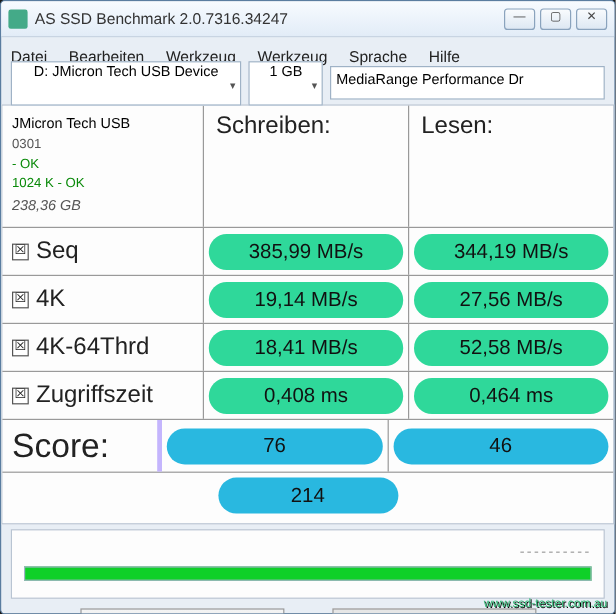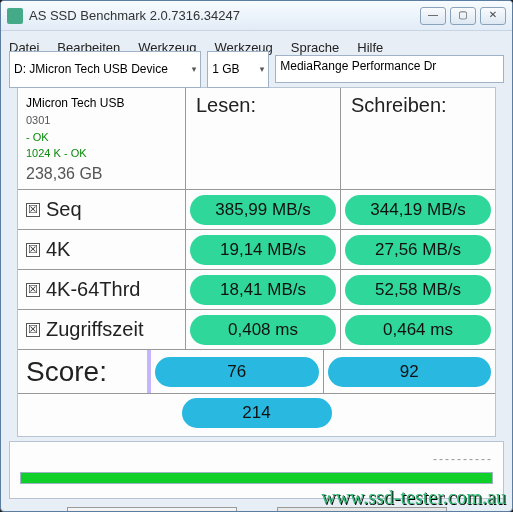--- a/index.html
+++ b/index.html
@@ -6,31 +6,31 @@
   body { font-family: "Segoe UI", Tahoma, sans-serif; font-size: 13px; background: #1a1a1a; width: 513px; height: 512px; overflow: hidden; position: relative; }
   .window { width: 513px; height: 512px; background: #e8eef5; border: 1px solid #5a7da0; border-radius: 4px; overflow: hidden; position: relative; }
   .titlebar { height: 30px; background: linear-gradient(#f7fbff,#e2ecf7); display: flex; align-items: center; padding: 0 6px; border-bottom: 1px solid #c8d4e2; }
   .titlebar .icon { width: 16px; height: 16px; background: #4a8; border-radius: 2px; margin-right: 6px; display: inline-block; }
   .titlebar .title { flex: 1; color: #333; font-size: 13px; }
   .winbtns { display: flex; gap: 4px; }
   .winbtn { width: 26px; height: 18px; border: 1px solid #8aa3bd; border-radius: 3px; background: linear-gradient(#f9fbfd,#dde8f3); font-size: 10px; line-height: 14px; text-align: center; color: #444; cursor: pointer; }
   .menubar { height: 24px; display: flex; align-items: flex-end; padding: 0 8px; gap: 18px; font-size: 13px; color: #222; }
   .menubar span { cursor: default; }
   .toolbar { height: 28px; display: flex; align-items: center; padding: 0 8px; gap: 6px; }
-  .combo { height: 37px; background: #fff; border: 1px solid #9fb2c6; display: flex; align-items: center; padding: 0 4px; font-size: 12px; position: relative; }
+  .combo { height: 37px; background: #fff; border: 1px solid #9fb2c6; display: flex; align-items: center; padding: 0 4px; font-size: 12px; position: relative; flex-direction: column; }
   .combo.device { flex: 1; }
   .combo.size { width: 62px; }
   .chev { margin-left: auto; font-size: 9px; color: #555; }
   .descbox { flex: 1.2; height: 28px; background: #fff; border: 1px solid #9fb2c6; padding: 0 4px; font-size: 12px; line-height: 20px; overflow: hidden; white-space: nowrap; }
-  .panel { margin: 4px 16px; border: 1px solid #b8c4d2; background: #fdfdfd; }
+  .panel { margin: 4px 0; border: 1px solid #b8c4d2; background: #fdfdfd; }
   .inforow { display: flex; height: 102px; border-bottom: 1px solid #999; }
   .devinfo { width: 168px; padding: 6px 8px; font-size: 12px; line-height: 1.5; border-right: 1px solid #999; }
   .devinfo .sub { color: #555; font-size: 11px; }
   .devinfo .ok { color: #0a8a0a; font-size: 11px; }
-  .devinfo .sz { color: #555; font-size: 16px; }
+  .devinfo .sz { color: #555; font-size: 12px; font-style: italic; }
   .colhead { flex: 1; display: flex; align-items: flex-start; padding: 6px 10px; font-size: 20px; color: #222; border-right: 1px solid #999; }
   .colhead:last-child { border-right: none; }
   .row { display: flex; height: 40px; border-bottom: 1px solid #999; }
   .rowlabel { width: 168px; display: flex; align-items: center; padding: 0 8px; gap: 6px; font-size: 20px; color: #222; border-right: 1px solid #999; }
   .chk { width: 14px; height: 14px; border: 1px solid #555; display: inline-flex; align-items: center; justify-content: center; font-size: 11px; background: #fff; line-height: 1; }
   .cell { flex: 1; display: flex; align-items: center; justify-content: center; border-right: 1px solid #999; padding: 4px; }
   .cell:last-child { border-right: none; }
   .pill { width: 100%; height: 30px; border-radius: 15px; display: flex; align-items: center; justify-content: center; font-size: 17px; color: #111; }
   .green { background: #2fd89a; }
   .blue { background: #29b8e0; }
@@ -38,21 +38,21 @@
   .scorelabel { width: 133px; display: flex; align-items: center; padding: 0 8px; font-size: 28px; color: #222; border-right: 4px solid #c4b5fd; }
   .score3 { display: flex; justify-content: center; padding: 4px 0 8px; }
   .score3 .pill { width: 150px; height: 30px; }
   .footer { margin: 0 8px; }
   .progressblock { border: 1px solid #b8c4d2; background: #fdfdfd; padding: 10px 10px 14px; }
   .dots { color: #999; letter-spacing: 2px; font-size: 12px; text-align: right; margin-bottom: 6px; }
   .pbar { height: 12px; background: #0fd028; border: 1px solid #9fb2c6; }
   .btnrow { display: flex; justify-content: center; gap: 40px; padding: 8px 0 0; }
   .btn { width: 170px; height: 22px; background: linear-gradient(#f4f4f4,#e3e3e3); border: 1px solid #9a9a9a; font-size: 12px; text-align: center; line-height: 20px; cursor: pointer; }
   .btn.disabled { color: #999; background: #e6e6e6; }
-  .watermark { position: absolute; right: 6px; bottom: 2px; font-family: Liberation Serif, serif; font-size: 20px; color: #3b7; text-shadow: 1px 1px 0 #000; text-align: right; }
+  .watermark { position: absolute; right: 6px; bottom: 2px; font-family: Liberation Sans, sans-serif; font-size: 10px; color: #3b7; text-shadow: 1px 1px 0 #000; text-align: right; }
 </style>
 </head>
 <body>
 
 <div class="window">
   <div class="titlebar">
     <span class="icon"></span>
     <span class="title">AS SSD Benchmark 2.0.7316.34247</span>
     <div class="winbtns">
       <div class="winbtn">—</div>
@@ -86,22 +86,22 @@
 
   <div class="panel">
     <div class="inforow">
       <div class="devinfo">
         <div>JMicron Tech USB</div>
         <div class="sub">0301</div>
         <div class="ok"> - OK</div>
         <div class="ok">1024 K - OK</div>
         <div class="sz">238,36 GB</div>
       </div>
+      <div class="colhead">Schreiben:</div>
       <div class="colhead">Lesen:</div>
-      <div class="colhead">Schreiben:</div>
     </div>
 
     <div class="row">
       <div class="rowlabel">
         <span class="chk">☒</span>
         <span>Seq</span>
       </div>
       <div class="cell">
           <div class="pill green">385,99 MB/s</div>
         </div>
@@ -148,21 +148,21 @@
           <div class="pill green">0,464 ms</div>
         </div>
     </div>
 
     <div class="scorerow">
       <div class="scorelabel">Score:</div>
       <div class="cell">
           <div class="pill blue">76</div>
         </div>
       <div class="cell">
-          <div class="pill blue">92</div>
+          <div class="pill blue">46</div>
         </div>
     </div>
     <div class="score3">
       <div class="pill blue">214</div>
     </div>
   </div>
 
   <div class="footer">
     <div class="progressblock">
       <div class="dots">----------</div>

